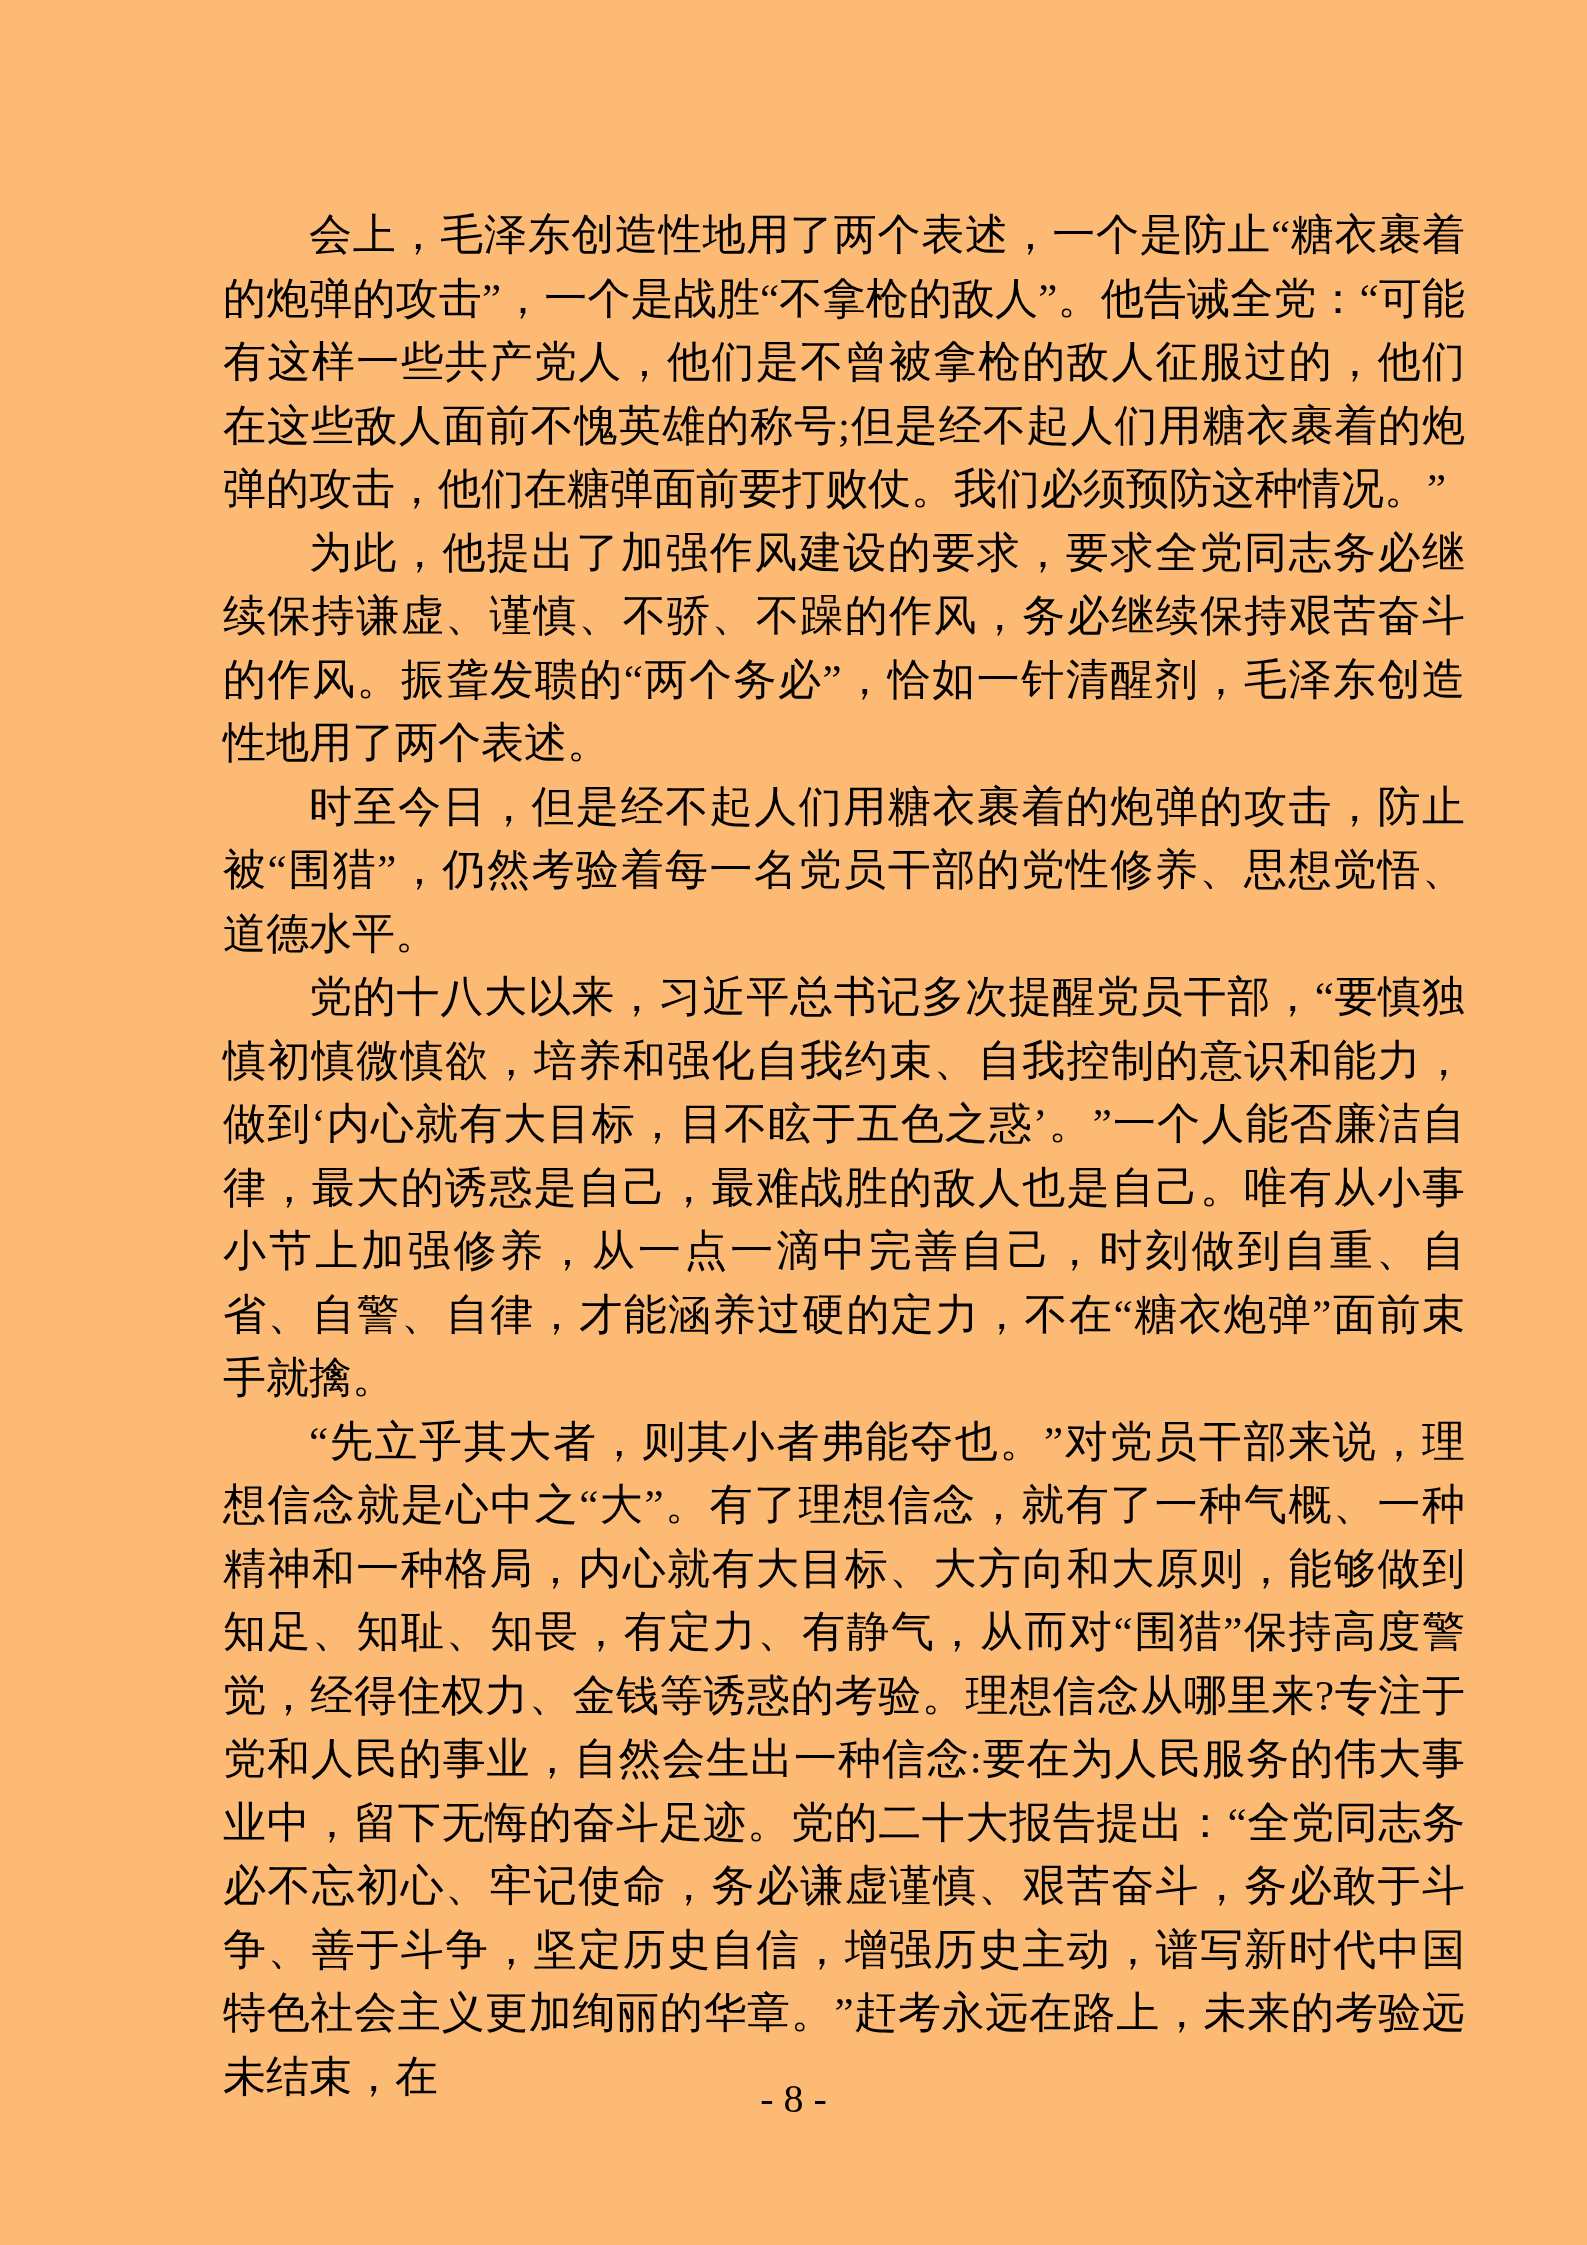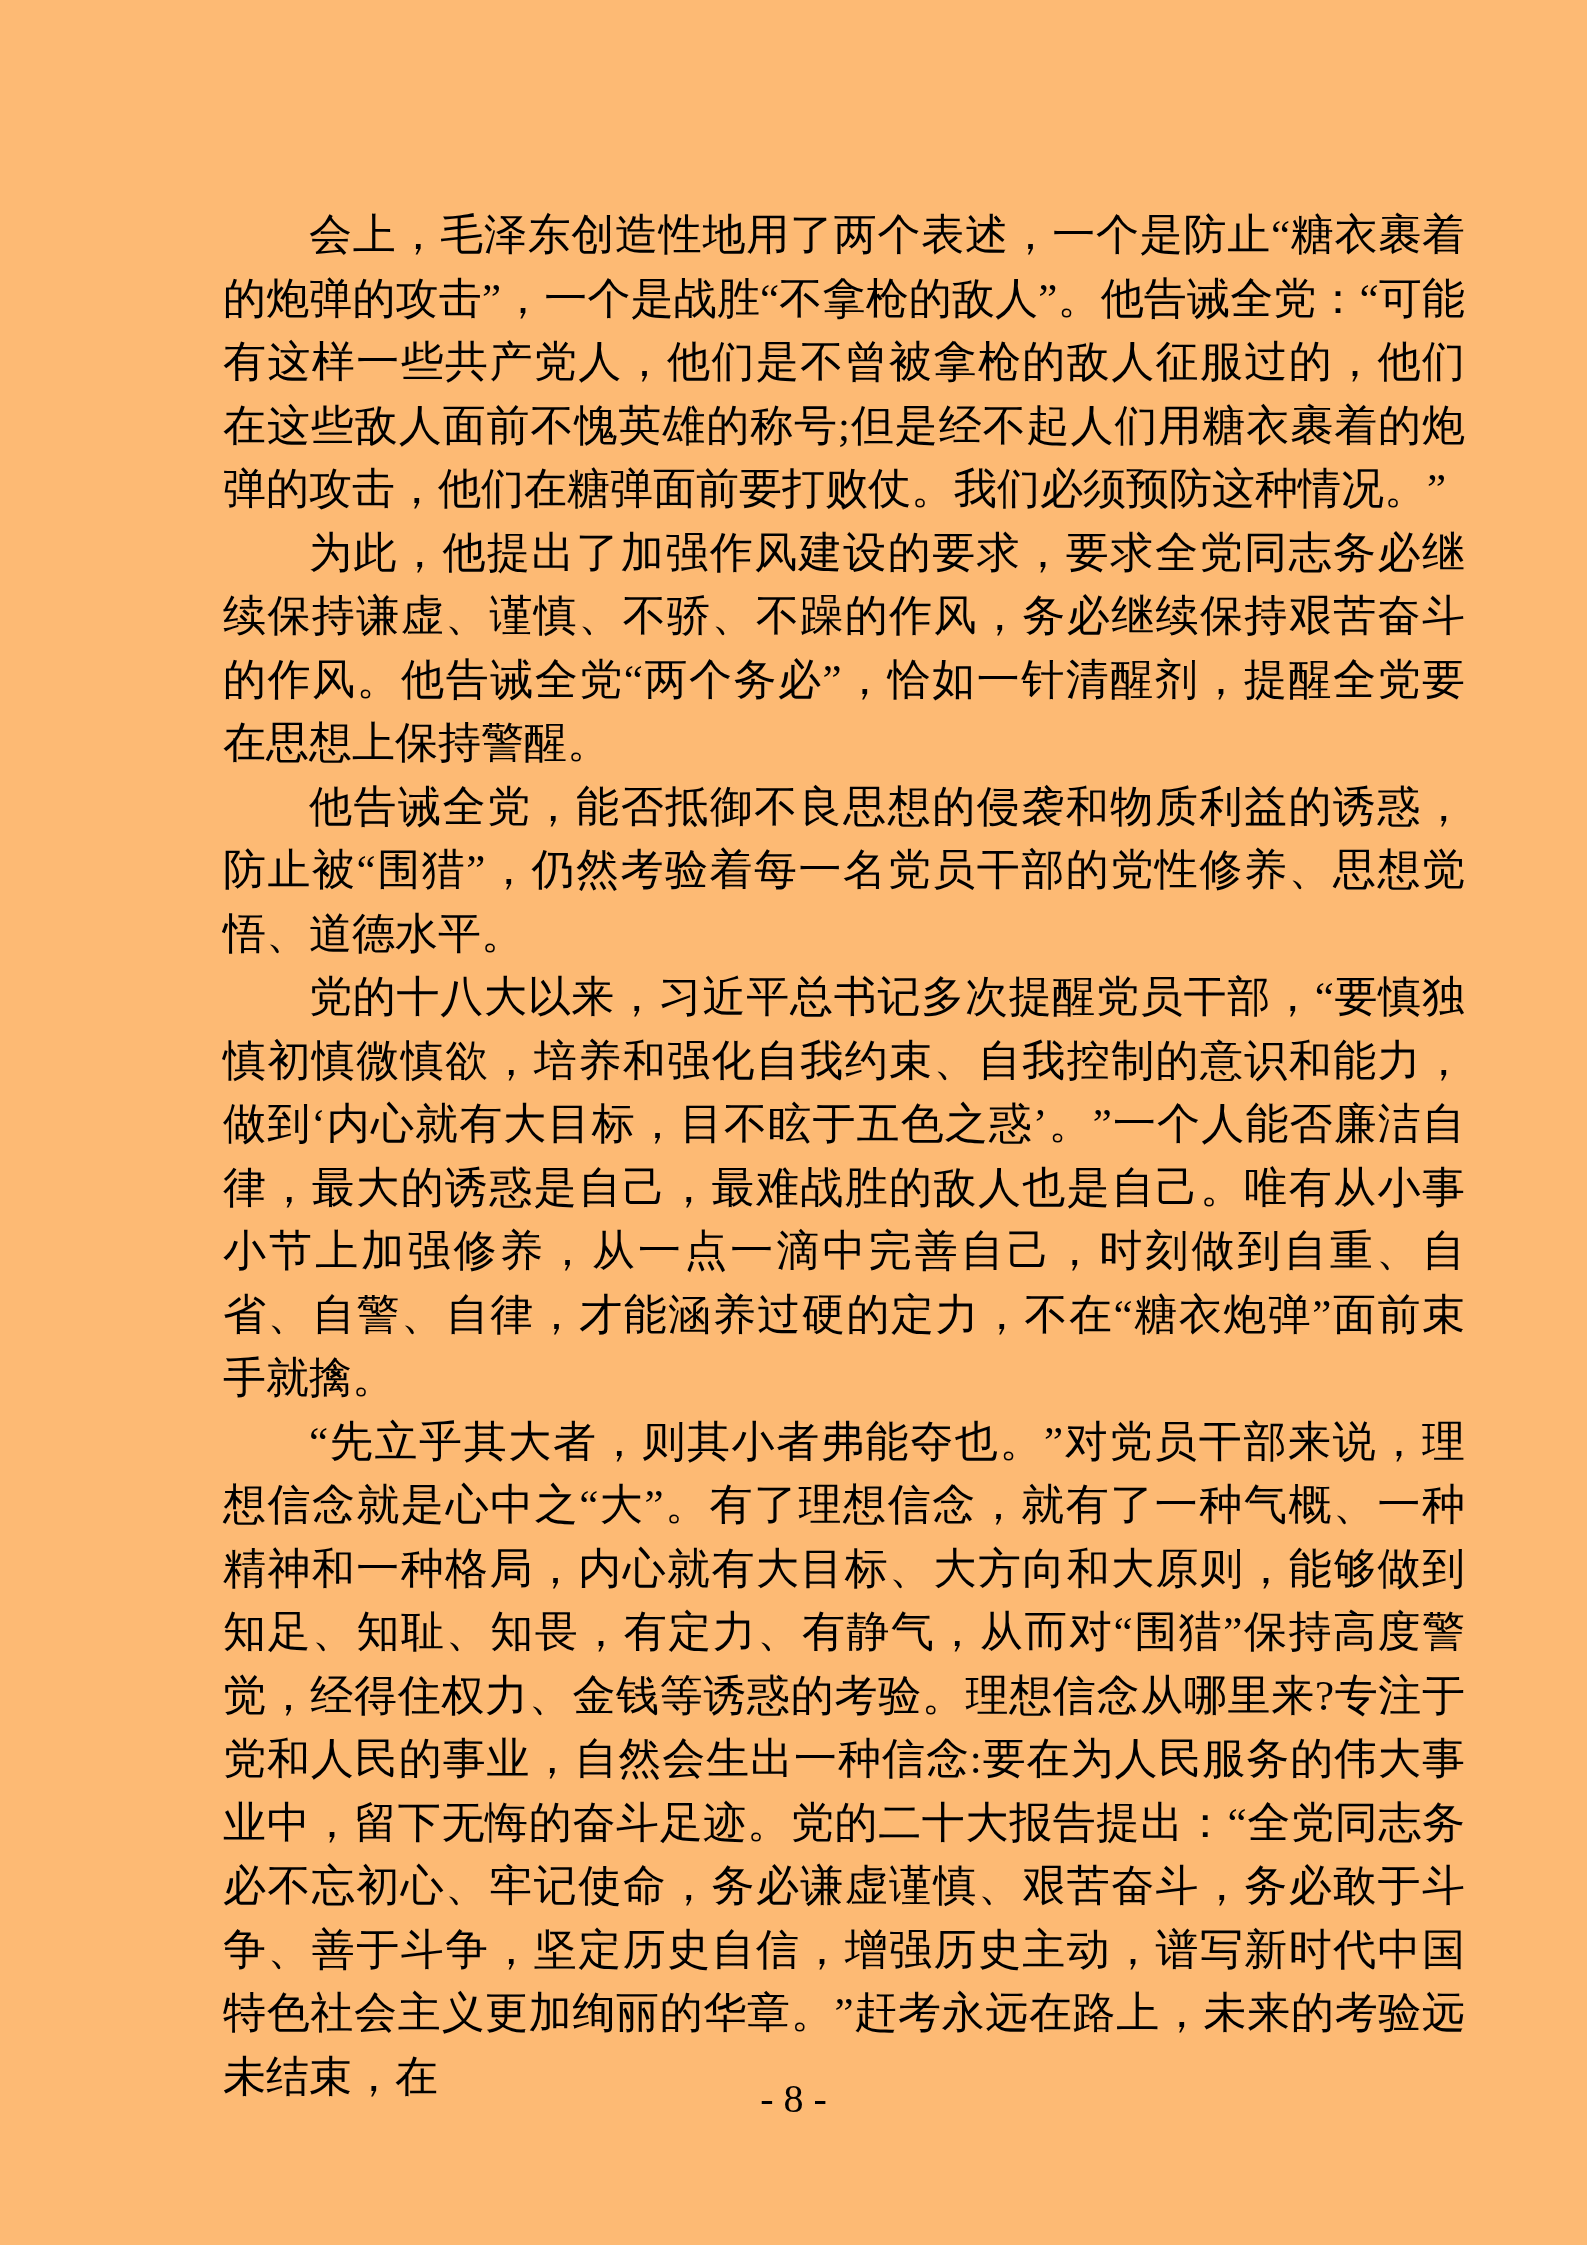--- a/index.html
+++ b/index.html
@@ -45,19 +45,19 @@
     font-family: "Liberation Serif", serif;
     color: #000000;
   }
 </style>
 </head>
 <body>
 
 <div class="page">
   <div class="content">
       <p>会上，毛泽东创造性地用了两个表述，一个是防止“糖衣裹着的炮弹的攻击”，一个是战胜“不拿枪的敌人”。他告诫全党：“可能有这样一些共产党人，他们是不曾被拿枪的敌人征服过的，他们在这些敌人面前不愧英雄的称号;但是经不起人们用糖衣裹着的炮弹的攻击，他们在糖弹面前要打败仗。我们必须预防这种情况。”</p>
-      <p>为此，他提出了加强作风建设的要求，要求全党同志务必继续保持谦虚、谨慎、不骄、不躁的作风，务必继续保持艰苦奋斗的作风。他告诫全党“两个务必”，恰如一针清醒剂，提醒全党要在思想上保持警醒。</p>
-      <p>他告诫全党，能否抵御不良思想的侵袭和物质利益的诱惑，防止被“围猎”，仍然考验着每一名党员干部的党性修养、思想觉悟、道德水平。</p>
+      <p>为此，他提出了加强作风建设的要求，要求全党同志务必继续保持谦虚、谨慎、不骄、不躁的作风，务必继续保持艰苦奋斗的作风。振聋发聩的“两个务必”，恰如一针清醒剂，毛泽东创造性地用了两个表述。</p>
+      <p>时至今日，但是经不起人们用糖衣裹着的炮弹的攻击，防止被“围猎”，仍然考验着每一名党员干部的党性修养、思想觉悟、道德水平。</p>
       <p>党的十八大以来，习近平总书记多次提醒党员干部，“要慎独慎初慎微慎欲，培养和强化自我约束、自我控制的意识和能力，做到‘内心就有大目标，目不眩于五色之惑’。”一个人能否廉洁自律，最大的诱惑是自己，最难战胜的敌人也是自己。唯有从小事小节上加强修养，从一点一滴中完善自己，时刻做到自重、自省、自警、自律，才能涵养过硬的定力，不在“糖衣炮弹”面前束手就擒。</p>
       <p>“先立乎其大者，则其小者弗能夺也。”对党员干部来说，理想信念就是心中之“大”。有了理想信念，就有了一种气概、一种精神和一种格局，内心就有大目标、大方向和大原则，能够做到知足、知耻、知畏，有定力、有静气，从而对“围猎”保持高度警觉，经得住权力、金钱等诱惑的考验。理想信念从哪里来?专注于党和人民的事业，自然会生出一种信念:要在为人民服务的伟大事业中，留下无悔的奋斗足迹。党的二十大报告提出：“全党同志务必不忘初心、牢记使命，务必谦虚谨慎、艰苦奋斗，务必敢于斗争、善于斗争，坚定历史自信，增强历史主动，谱写新时代中国特色社会主义更加绚丽的华章。”赶考永远在路上，未来的考验远未结束，在</p>
     </div>
   <div class="page-footer">- 8 -</div>
 </div>
 
 </body></html>

